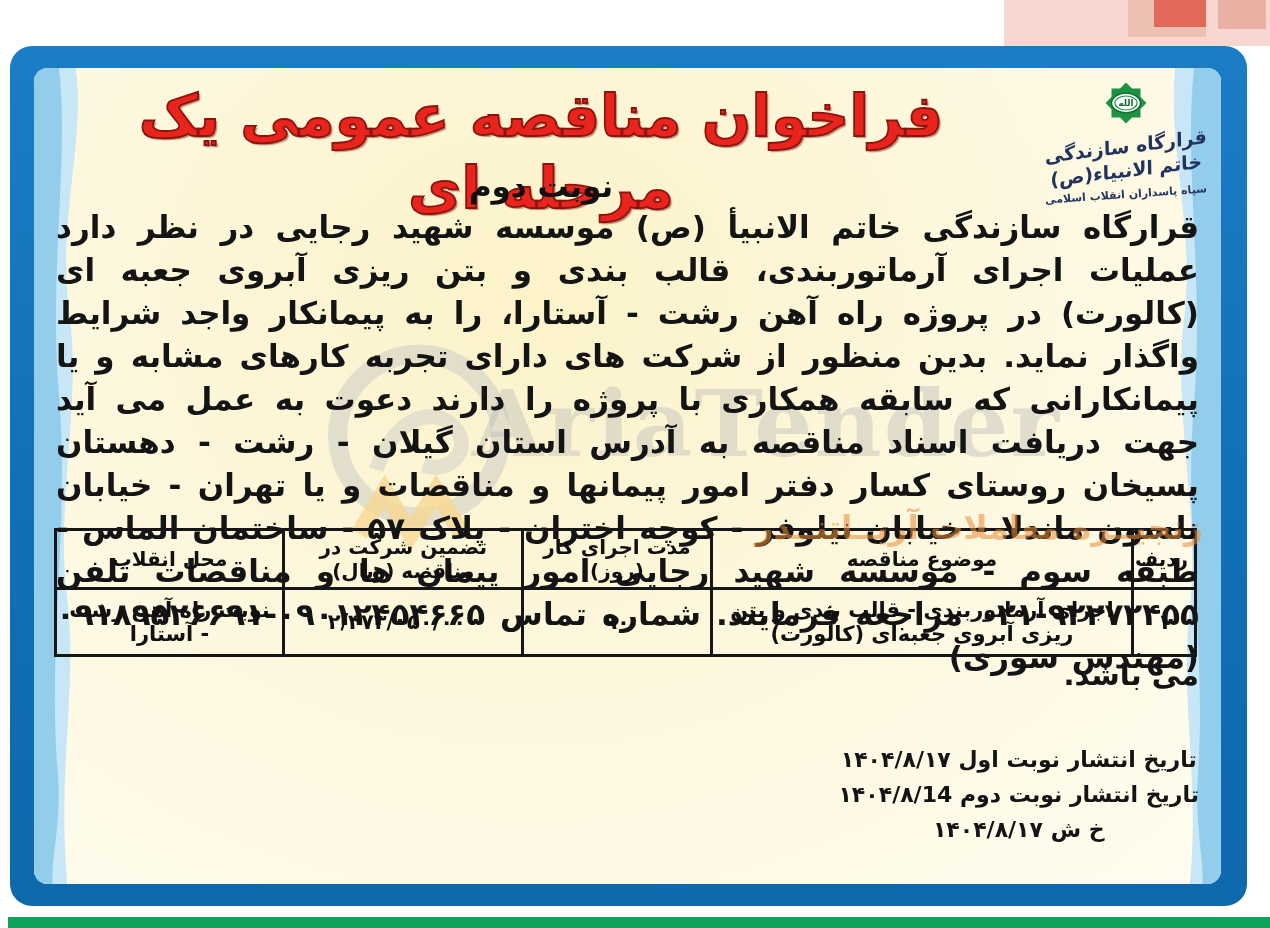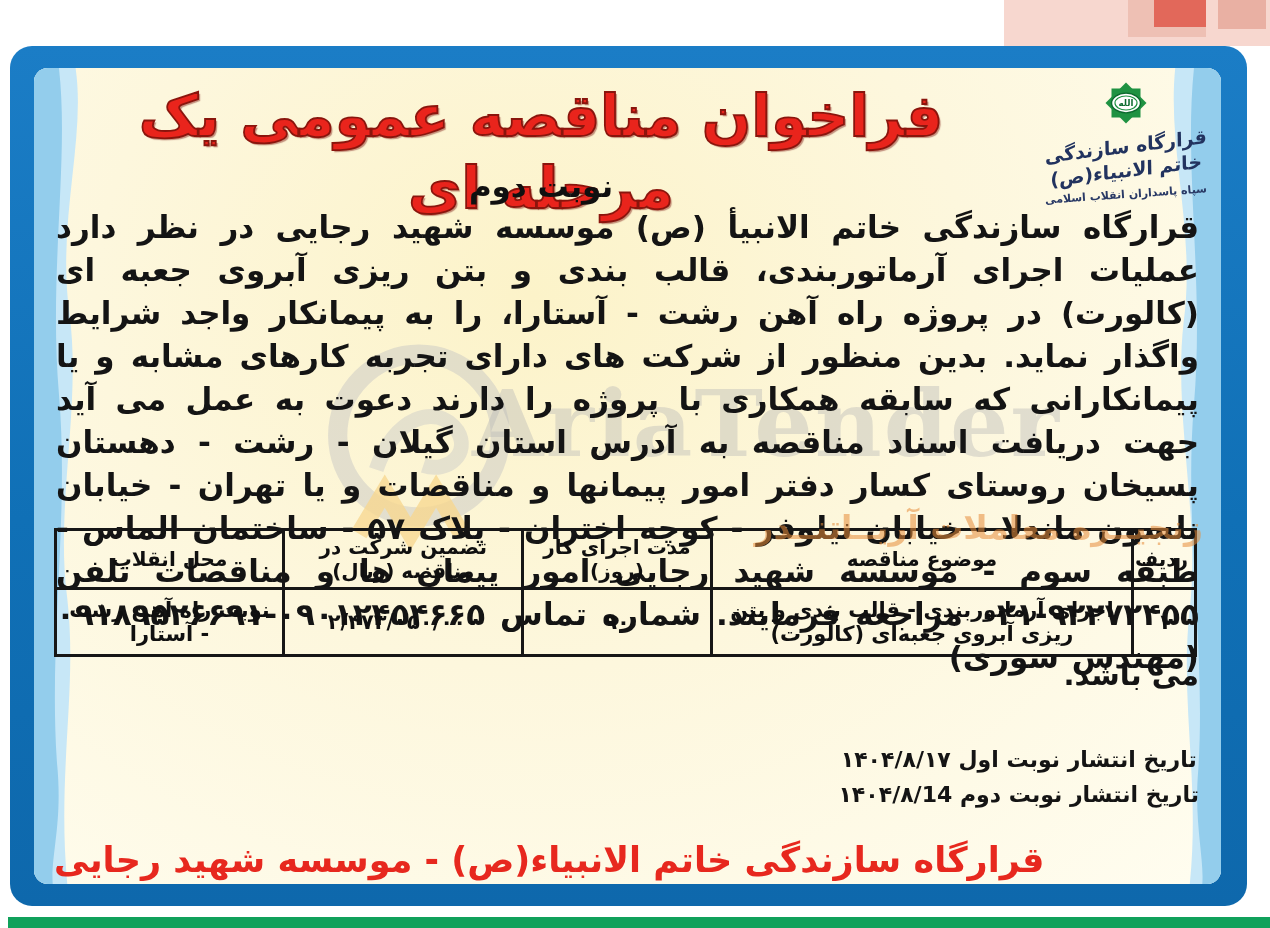--- a/index.html
+++ b/index.html
@@ -140,23 +140,23 @@
           </tbody>
         </table>
 
         <div class="conditions">
           <div class="cond-line2">می باشد.</div>
         </div>
 
         <div class="pub-dates">
           <div>تاریخ انتشار نوبت اول ۱۴۰۴/۸/۱۷</div>
           <div>تاریخ انتشار نوبت دوم ۱۴۰۴/۸/14</div>
+          <div>خ ش ۱۴۰۴/۸/۱۷</div>
         </div>
 
-        <div class="footer-red">قرارگاه سازندگی خاتم الانبیاء(ص) - موسسه شهید رجایی</div>
       </div>
 
       <div class="wm-front">
         <div class="wm-fa">زنجیــره معاملات آریــاتنــدر</div>
       </div>
 
     </div>
   </div>
 
   <div class="green-bar"></div>

